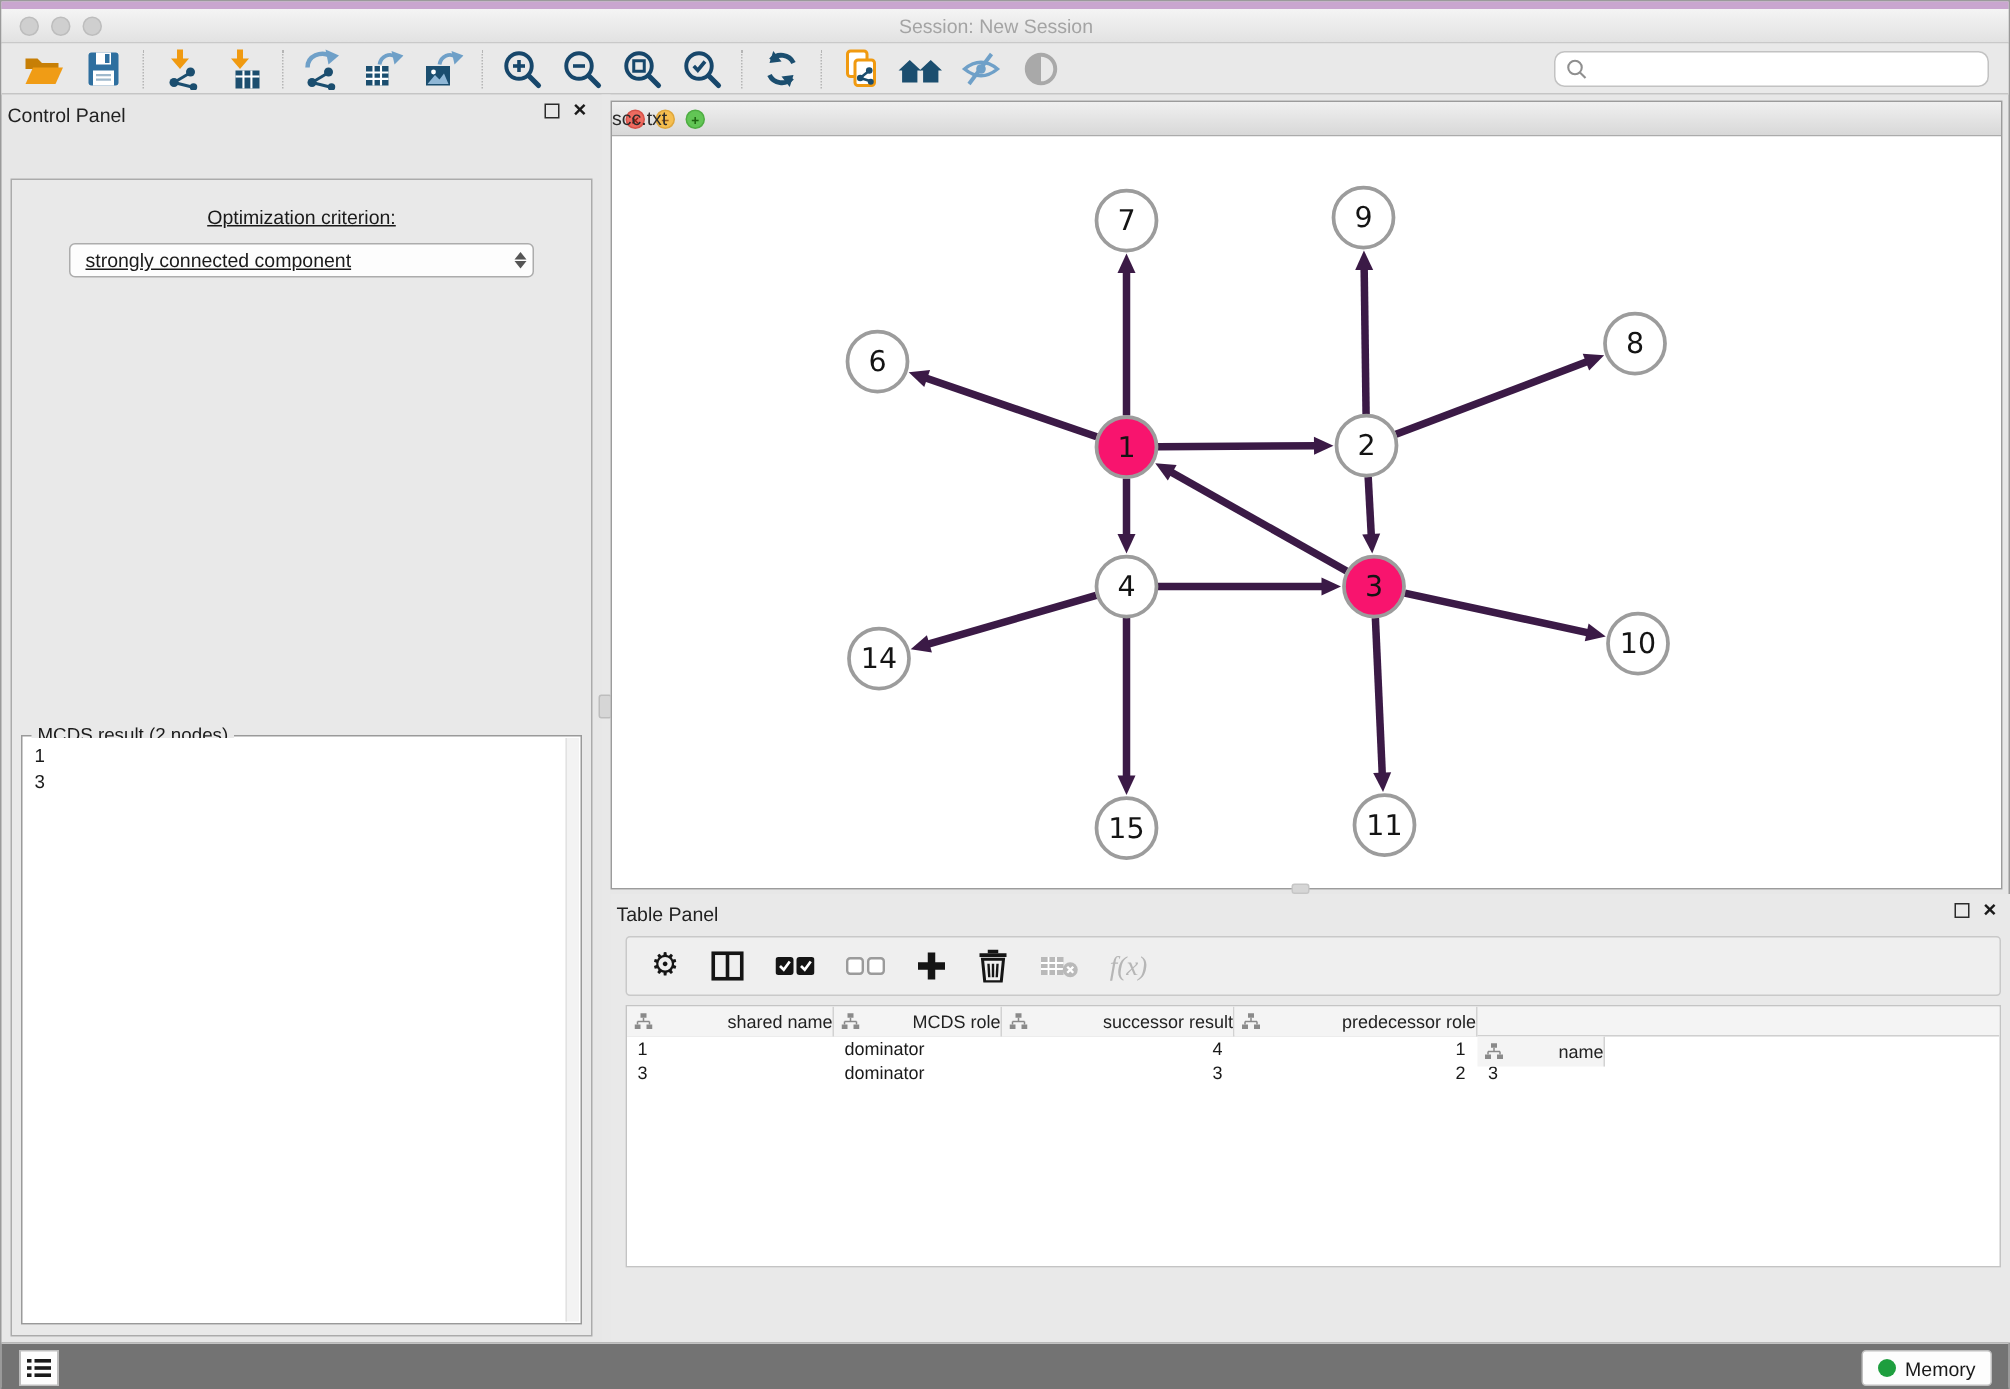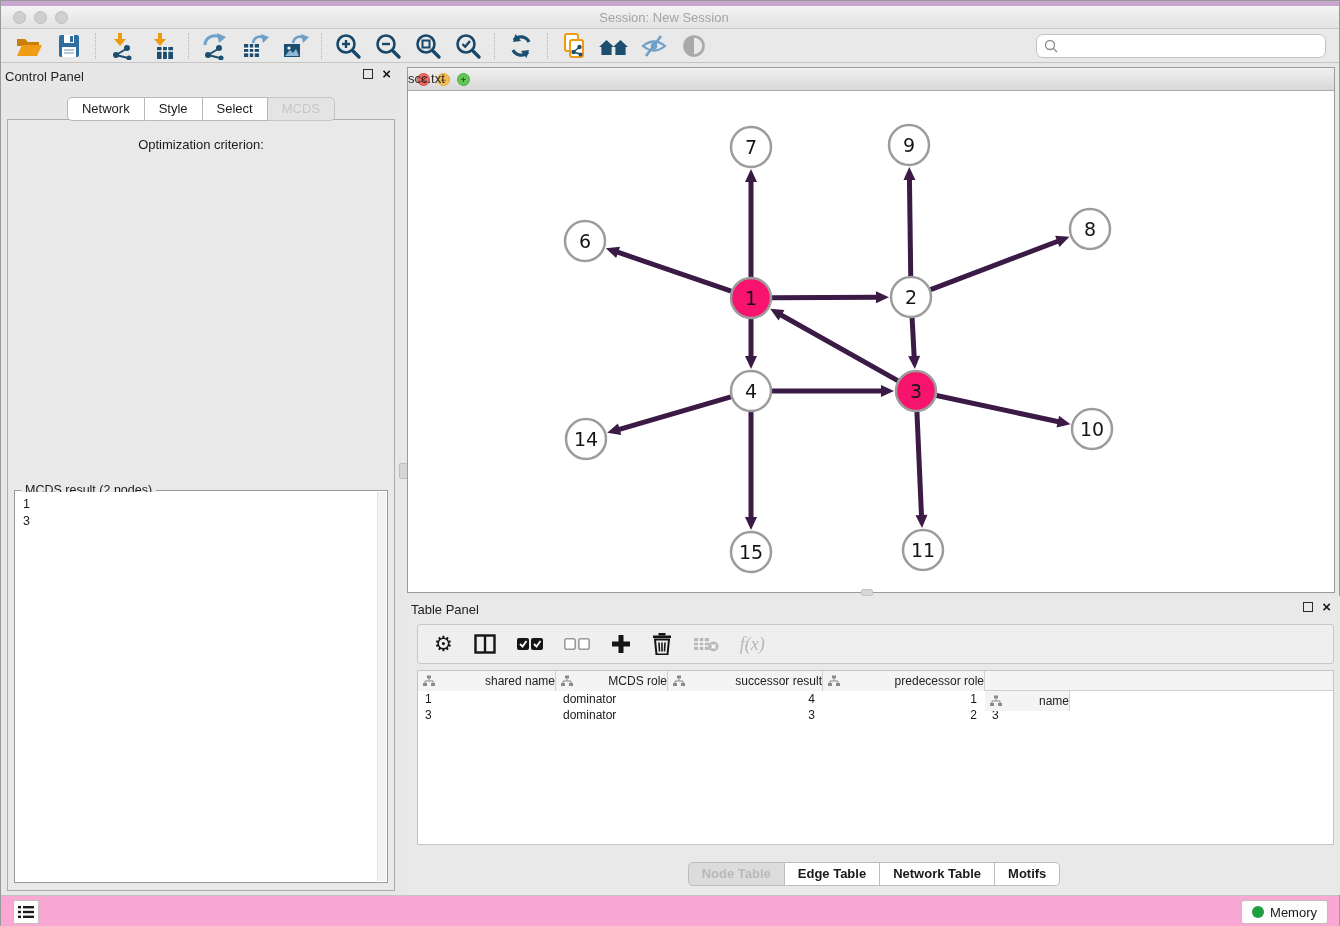--- a/index.html
+++ b/index.html
@@ -30,21 +30,21 @@
   .float-ic { width:10px; height:10px; border:1.6px solid #2b2b2b; display:inline-block; background:transparent;}
   .close-ic { font-weight:bold; font-size:15px; line-height:10px; color:#1a1a1a; cursor:pointer;}
 
   
   #control-panel { position:absolute; left:0; top:62px; width:400px; height:832px; }
   #cp-tabs { position:absolute; left:0; top:34px; width:100%; display:flex; justify-content:center; z-index:3;}
   .cp-tab { background:#fff; border:1px solid #B9B9B9; border-left:none; padding:3px 14px 4px; font-size:13px; cursor:pointer;}
   .cp-tab:first-child { border-left:1px solid #B9B9B9; border-radius:5px 0 0 5px; }
   .cp-tab:last-child { border-radius:0 5px 5px 0; }
   .cp-tab.selected { background:#E4E4E4; color:#C6C6C6; border-color:#C4C4C4; }
-  #cp-box { position:absolute; left:6px; right:6px; top:56px; bottom:4px; background:#E9E9E9; border:1px solid #ABABAB; }
+  #cp-box { position:absolute; left:6px; right:6px; top:56px; bottom:4px; background:#E9E9E9; border:1px solid #ABABAB;text-decoration:underline; }
   #opt-label { margin-top:17px; text-align:center; font-size:13px; }
   #dropdown { width:310px; height:23px; margin:10px auto 0; background:#FDFDFD; border:1px solid #ACACAC;
     border-radius:4px; display:flex; align-items:center; padding:0 4px 0 10px; cursor:pointer;}
   #dropdown .dd-text { flex:1; font-size:13px; }
   .stepper { display:flex; flex-direction:column; gap:1px; align-items:center; }
   .stepper i { width:0; height:0; border-left:4px solid transparent; border-right:4px solid transparent; }
   .stepper i.up { border-bottom:5px solid #555; }
   .stepper i.down { border-top:5px solid #555; }
   #btn-row { display:flex; justify-content:center; gap:15px; margin-top:13px; }
   .push-btn { background:#fff; border:1px solid #B3B3B3; border-radius:5px; padding:3px 16px 4px; font-size:13px; cursor:pointer;}
@@ -84,21 +84,21 @@
   .th .sort-ic { position:absolute; left:5px; top:4px; }
   .tr { display:flex; height:16px; }
   .td { font-size:12px; padding:0 8px 0 7px; line-height:16px; white-space:nowrap; overflow:hidden;}
   #tp-tabs { position:absolute; bottom:9px; left:0; width:100%; display:flex; justify-content:center; }
   .tp-tab { background:#fff; border:1px solid #BDBDBD; border-left:none; padding:3px 13px 4px; font-size:13px; font-weight:bold; cursor:pointer;}
   .tp-tab:first-child { border-left:1px solid #BDBDBD; border-radius:5px 0 0 5px;}
   .tp-tab:last-child { border-radius:0 5px 5px 0;}
   .tp-tab.selected { background:#DCDCDC; color:#B9B9B9; }
 
   
-  #statusbar { position:absolute; left:0; top:894px; width:100%; height:32px; background:#f9a8d4; border-top:1px solid #C3C3C3;}
+  #statusbar { position:absolute; left:0; top:894px; width:100%; height:32px; background:#737373; border-top:1px solid #C3C3C3;}
   #list-btn { position:absolute; left:12px; top:4px; width:26px; height:24px; background:#FDFDFD; border:1px solid #BFBFBF;
     display:flex; align-items:center; justify-content:center; cursor:pointer;}
   #memory-btn { position:absolute; right:11px; top:4px; height:24px; background:#FDFDFD; border:1px solid #BFBFBF;
     border-radius:3px; display:flex; align-items:center; gap:6px; padding:0 10px; cursor:pointer; font-size:13px;}
   #memory-dot { width:12px; height:12px; border-radius:50%; background:#1E9E3E; }
 </style>
 </head>
 <body>
 
 <div id="app">
@@ -271,28 +271,29 @@
   </div>
 
   <div id="control-panel">
     <div class="panel-header">
       <span class="panel-title">Control Panel</span>
       <span class="panel-ctrls">
         <span class="float-ic"></span>
         <span class="close-ic">×</span>
       </span>
     </div>
-    <div id="cp-tabs">
-        <div class="cp-tab">Network</div>
-        <div class="cp-tab">Style</div>
-        <div class="cp-tab">Select</div>
-        <div class="cp-tab selected">MCDS</div>
-      </div>
     <div id="cp-box">
       <div id="opt-label">Optimization criterion:</div>
+      <div id="dropdown">
+        <span class="dd-text">strongly connected component</span>
+        <span class="stepper">
+            <i class="up"></i>
+            <i class="down"></i>
+          </span>
+      </div>
       <div id="result-fieldset">
         <span id="result-legend">MCDS result (2 nodes)</span>
         <div id="result-area">
             <div>1</div>
             <div>3</div>
           </div>
         <div id="result-scroll"></div>
       </div>
     </div>
   </div>
@@ -490,26 +491,20 @@
           </div>
           <div class="tr">
             <div class="td" style="width: 138px; text-align: left;">3</div>
             <div class="td" style="width: 112px; text-align: left;">dominator</div>
             <div class="td" style="width: 155px; text-align: right;">3</div>
             <div class="td" style="width: 162px; text-align: right;">2</div>
             <div class="td" style="width: 85px; text-align: left;">3</div>
           </div>
         </div>
     </div>
-    <div id="tp-tabs">
-        <div class="tp-tab selected">Node Table</div>
-        <div class="tp-tab">Edge Table</div>
-        <div class="tp-tab">Network Table</div>
-        <div class="tp-tab">Motifs</div>
-      </div>
   </div>
 
   <div id="statusbar">
     <span id="list-btn">
       <svg width="16" height="14" viewBox="0 0 16 14">
           <g fill="#1a1a1a">
             <rect x="0" y="1" width="3" height="2.4"></rect>
             <rect x="5" y="1" width="11" height="2.4"></rect>
             <rect x="0" y="5.8" width="3" height="2.4"></rect>
             <rect x="5" y="5.8" width="11" height="2.4"></rect>

